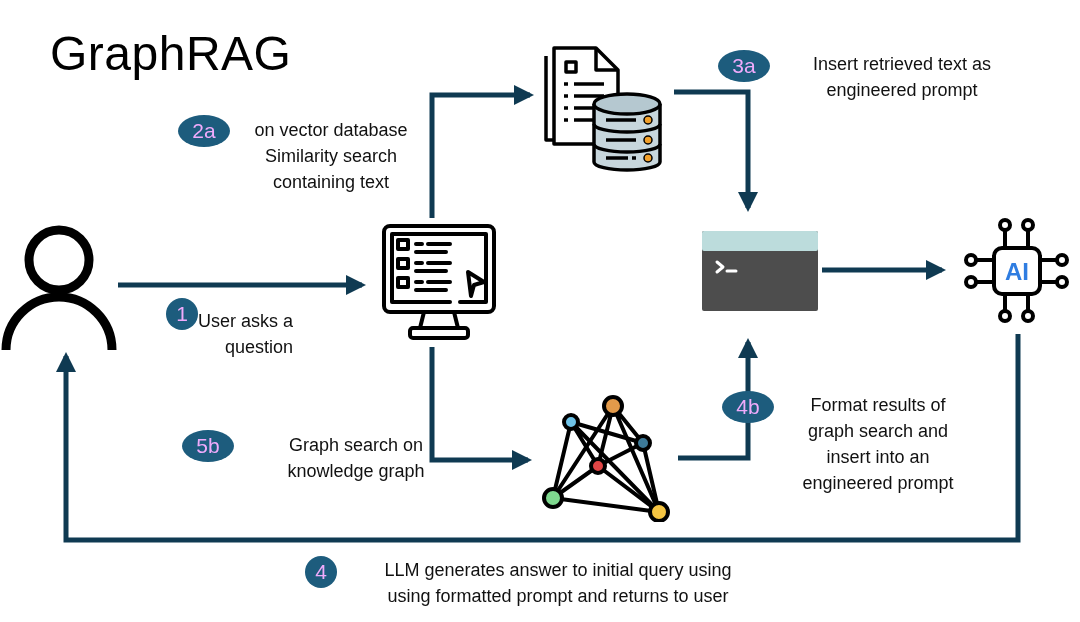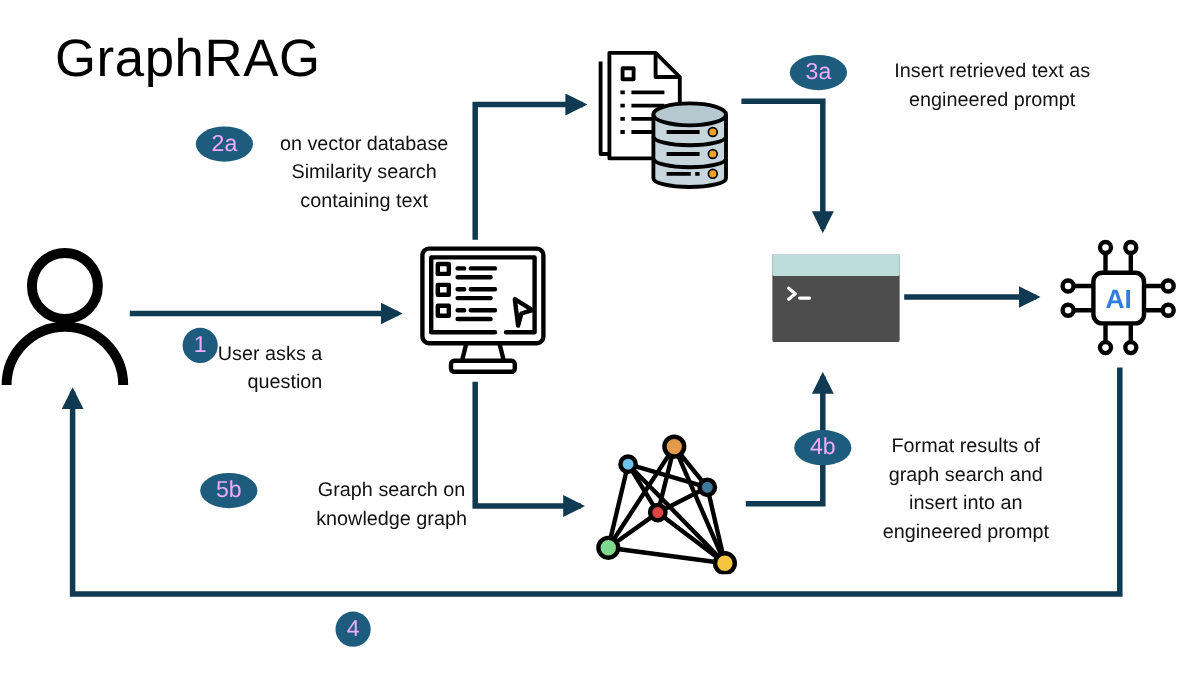--- a/index.html
+++ b/index.html
@@ -148,14 +148,18 @@
 
   <div class="badge oval" style="left:722px;top:391px">4b</div>
   <div class="lbl" style="left:780px;top:392px;width:196px">
     <div>Format results of</div>
     <div>graph search and</div>
     <div>insert into an</div>
     <div>engineered prompt</div>
   </div>
 
   <div class="badge circle" style="left:305px;top:556px">4</div>
+  <div class="lbl" style="left:342px;top:557px;width:432px">
+    <div>LLM generates answer to initial query using</div>
+    <div>using formatted prompt and returns to user</div>
+  </div>
 
 </div>
 
 </body></html>

